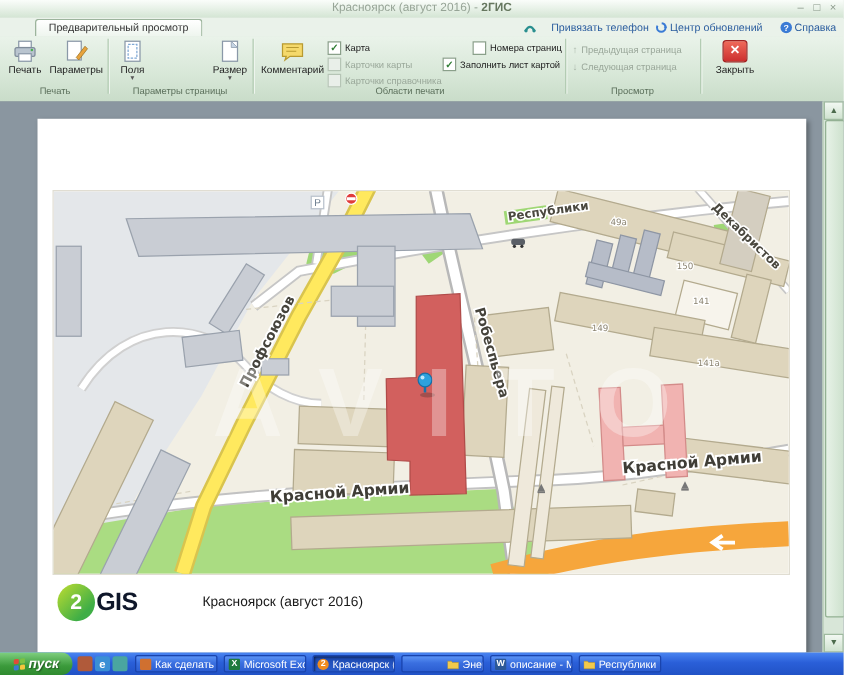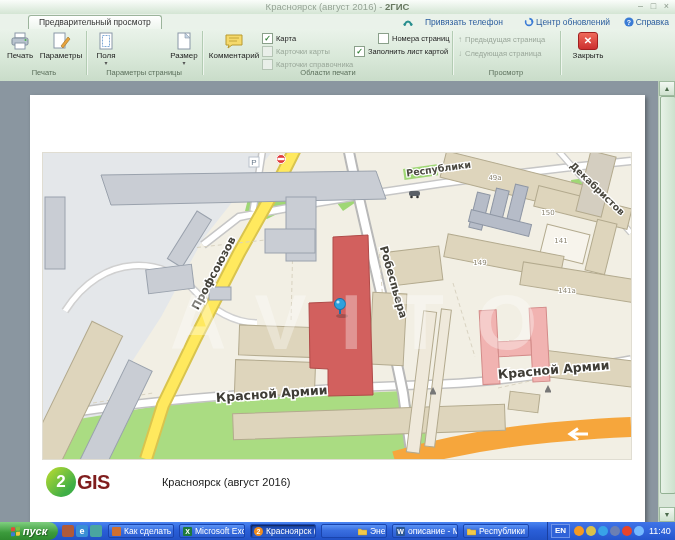--- a/index.html
+++ b/index.html
@@ -49,21 +49,21 @@
   #paper{position:absolute;left:30px;top:14px;width:615px;height:470px;background:#fff;
     box-shadow:2px 2px 4px rgba(0,0,0,.35);}
   #mapwrap{position:absolute;left:12px;top:57px;width:588px;height:306px;border:1px solid #e0ddd2;}
   #watermark{position:absolute;left:12px;top:74px;width:657px;height:306px;display:flex;
     align-items:center;justify-content:center;font-size:78px;font-weight:bold;
     color:rgba(255,255,255,.33);letter-spacing:34px;pointer-events:none;overflow:hidden;}
   #footer{position:absolute;left:16px;top:370px;height:34px;display:flex;align-items:center;}
   #logo-circle{width:30px;height:30px;border-radius:50%;
     background:linear-gradient(135deg,#a6d435 15%,#3fae46 75%);color:#fff;font-weight:bold;
     font-size:17px;text-align:center;line-height:30px;}
-  #logo-gis{font-size:20px;font-weight:bold;color:#7f1d1d;letter-spacing:-.5px;margin-left:1px;}
+  #logo-gis{font-size:20px;font-weight:bold;color:#0f172a;letter-spacing:-.5px;margin-left:1px;}
   #page-caption{font-size:11px;color:#1a1a1a;margin-left:52px;}
 
   
   .mlbl{font:600 11px "DejaVu Sans",sans-serif;fill:#45433b;stroke:#fff;stroke-width:3px;paint-order:stroke;text-anchor:middle;}
   .mlbl2{font:600 9.5px "DejaVu Sans",sans-serif;fill:#4a483f;stroke:#fff;stroke-width:2.6px;paint-order:stroke;text-anchor:middle;}
   .mlbl3{font:600 12.5px "DejaVu Sans",sans-serif;fill:#3f3d36;stroke:#fff;stroke-width:3px;paint-order:stroke;text-anchor:middle;}
   .mnum{font:7px "DejaVu Sans",sans-serif;fill:#8b8471;stroke:#fff;stroke-width:2px;paint-order:stroke;text-anchor:middle;}
   .bld{fill:#ded5bc;stroke:#b3aa8e;stroke-width:1;}
   .bldg{fill:#c9cdd4;stroke:#9aa2ad;stroke-width:1;}
 
@@ -106,21 +106,21 @@
 
   <div id="titlebar">
     <div class="title"><span>Красноярск (август 2016) - </span><b>2ГИС</b></div>
     <div class="winctl" style="right:28px;">–</div>
     <div class="winctl" style="right:15px;">□</div>
     <div class="winctl" style="right:2px;">×</div>
   </div>
 
   <div id="tabrow">
     <div id="tab-preview">Предварительный просмотр</div>
-    <div class="hlink" style="right:172px;gap:12px;">
+    <div class="hlink" style="right:156px;gap:12px;">
       <svg width="10" height="10" viewBox="0 0 10 10">
           <path d="M1.5 7.5 Q5 1.5 8.5 7.5" fill="none" stroke="#2a8f8f" stroke-width="1.8" stroke-linecap="round"></path>
           <circle cx="1.8" cy="7.6" r="1.3" fill="#2a8f8f"></circle>
           <circle cx="8.2" cy="7.6" r="1.3" fill="#2a8f8f"></circle>
         </svg>
       <span>Привязать телефон</span>
     </div>
     <div class="hlink" style="right:65px;align-items:center;">
       <svg width="10" height="10" viewBox="0 0 10 10">
           <circle cx="5" cy="5" r="3.4" fill="none" stroke="#3a7bd5" stroke-width="1.6" stroke-dasharray="12 4"></circle>
@@ -408,25 +408,15 @@
       <span class="tico" style="background:#2b5797;">W</span>
       <span>описание - Microso...</span>
     </div>
     <div class="task-btn" style="left:463px;">
       <svg class="tico" width="9" height="9" viewBox="0 0 9 9">
           <path d="M0 2 L3 2 L4 3 L9 3 L9 8 L0 8 Z" fill="#f2c94c" stroke="#b8962e" stroke-width=".5"></path>
         </svg>
       <span>Республики</span>
     </div>
 
-    <div id="tray">
-      <div id="lang">EN</div>
-      <div class="trico" style="background:#f59a23;"></div>
-      <div class="trico" style="background:#d9c14a;"></div>
-      <div class="trico" style="background:#38a3e8;"></div>
-      <div class="trico" style="background:#6b7fb3;"></div>
-      <div class="trico" style="background:#e8442a;"></div>
-      <div class="trico" style="background:#74b9ff;"></div>
-      <div id="clock">11:40</div>
-    </div>
   </div>
 
 </div>
 
 </body></html>

